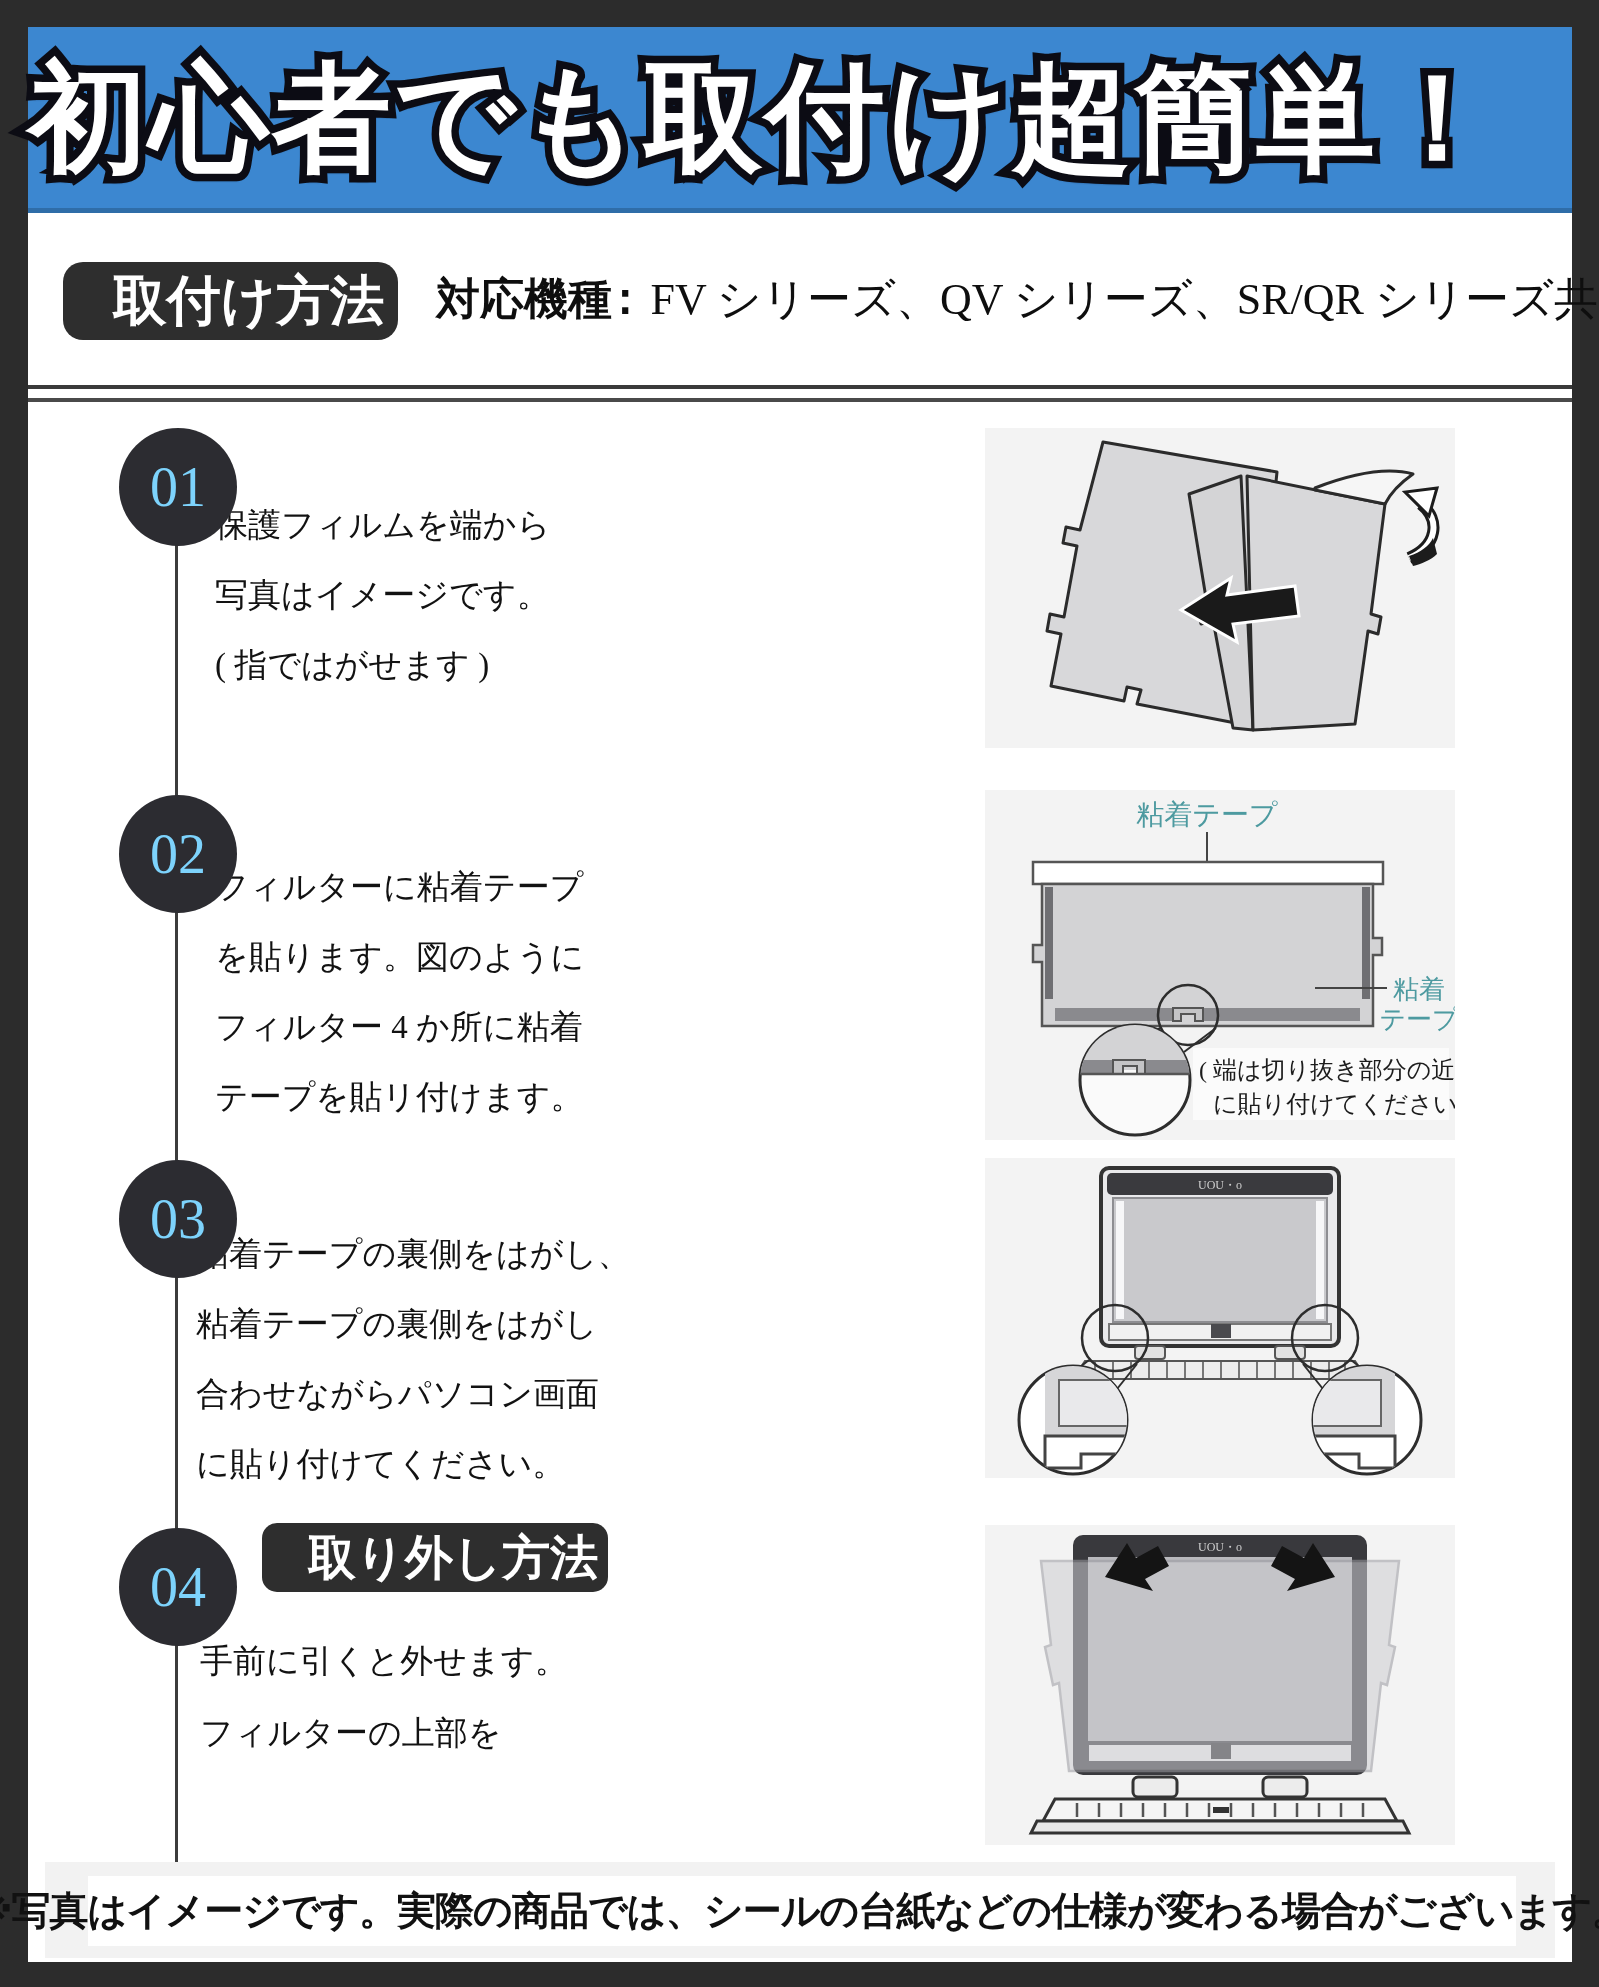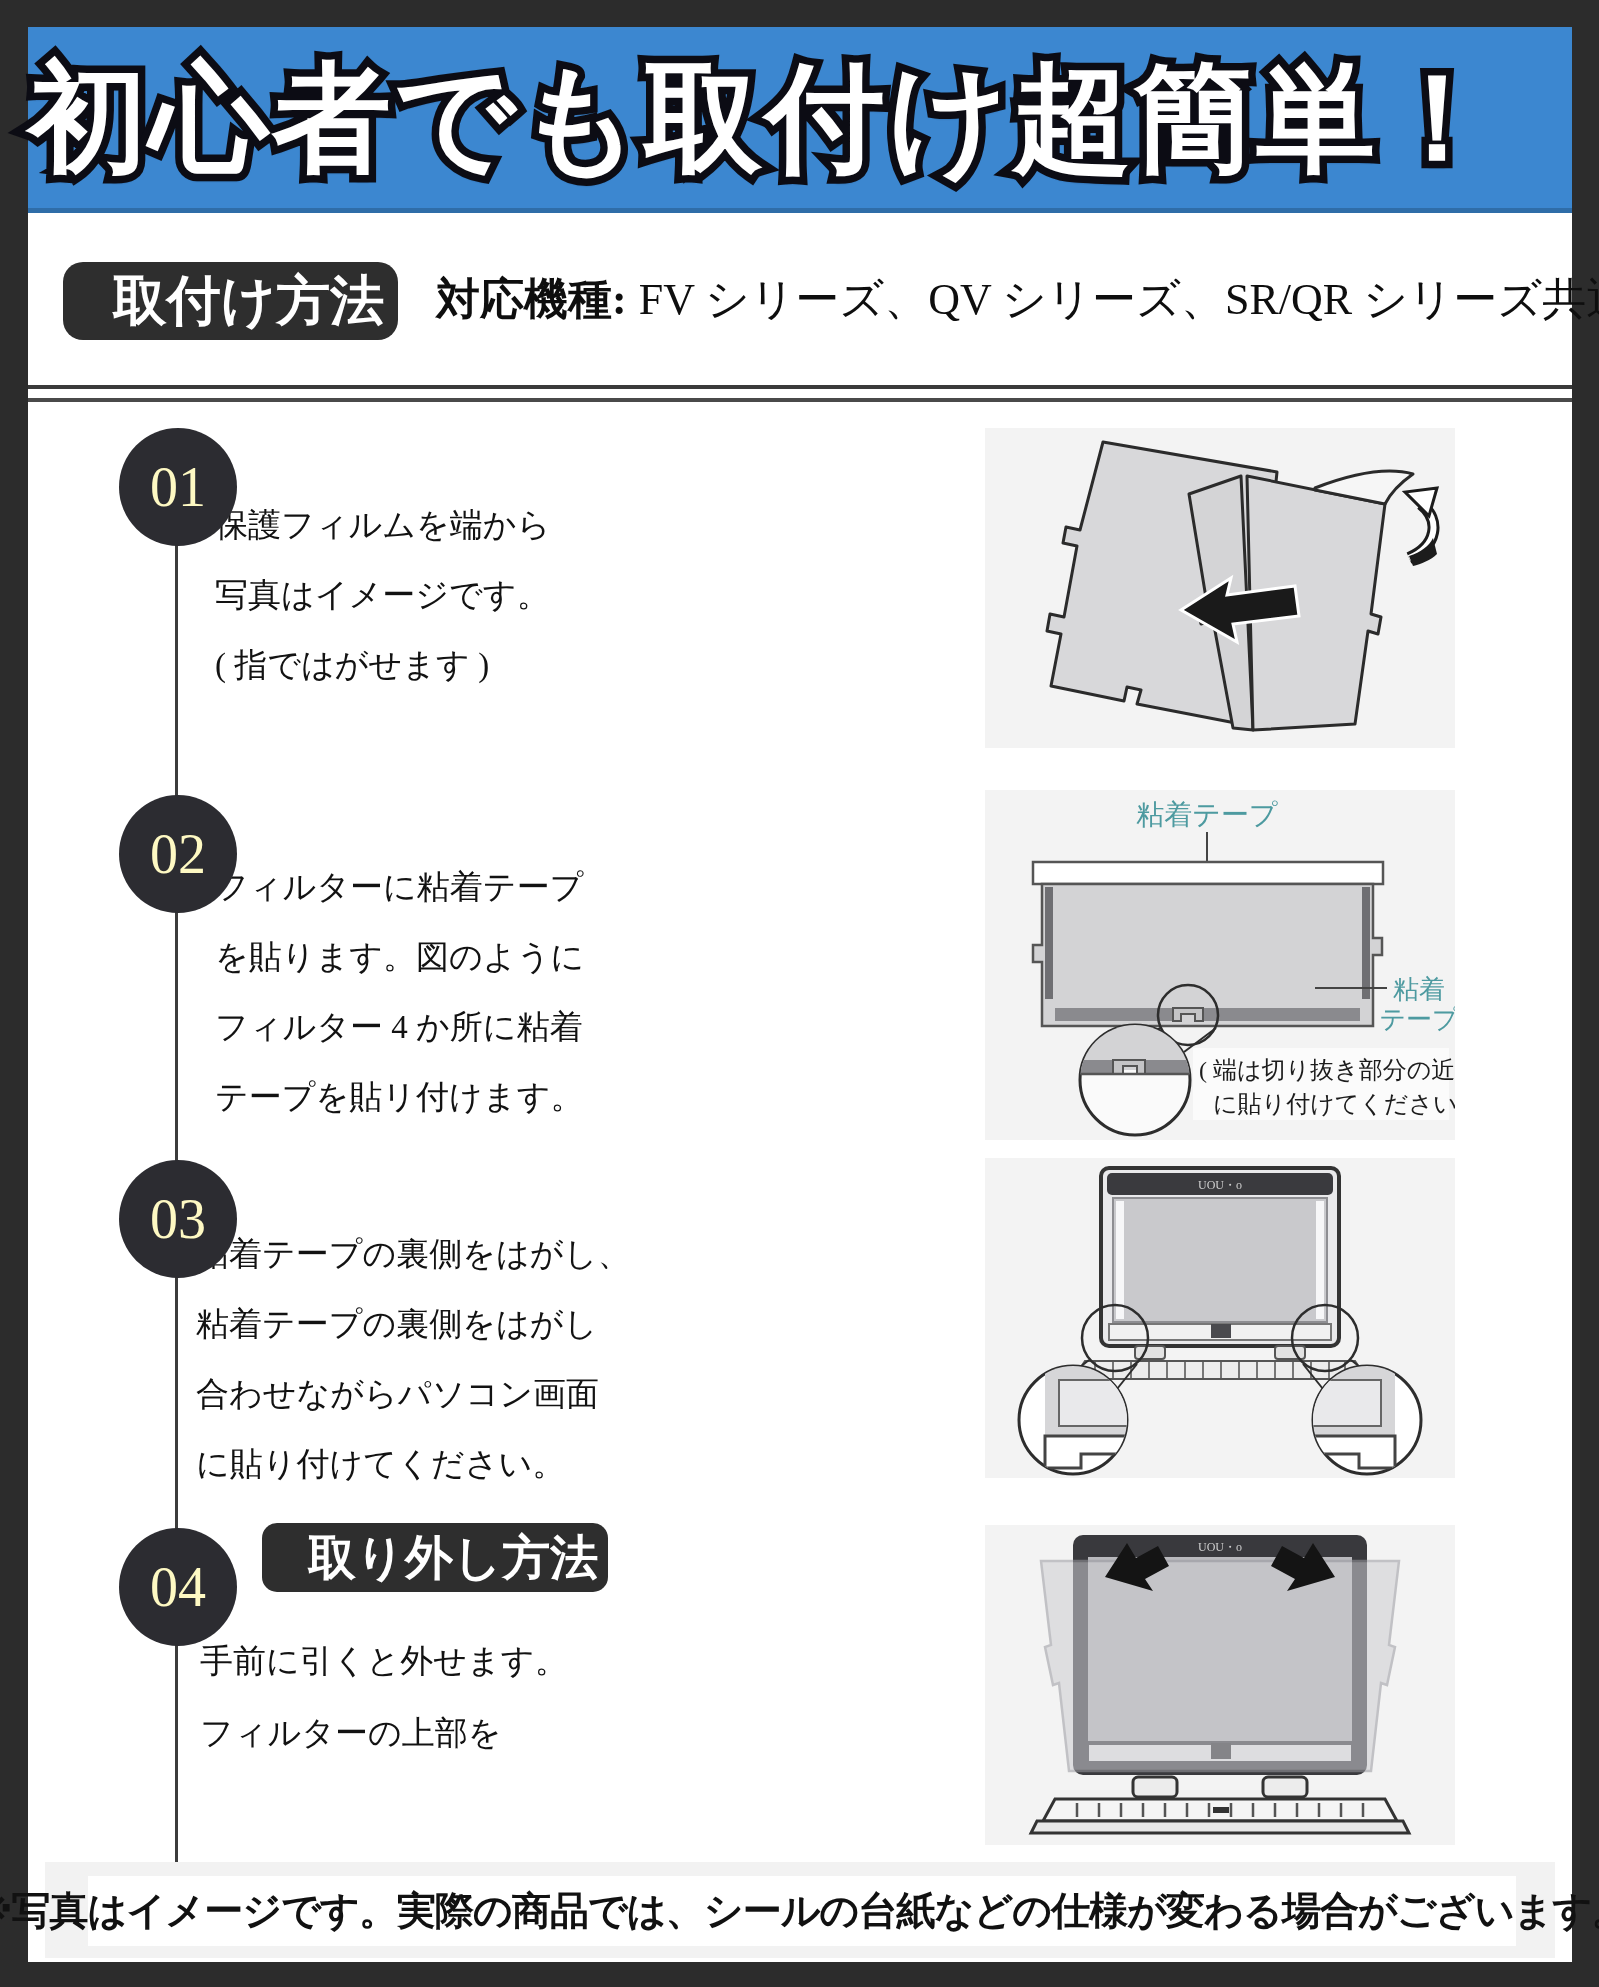--- a/index.html
+++ b/index.html
@@ -14,27 +14,27 @@
   .banner{position:absolute;left:0;top:0;width:1544px;height:186px;background:#3c87d0;border-bottom:5px solid #2f6da8;}
   .title-wrap{position:absolute;left:0;top:0;width:100%;height:100%;display:flex;align-items:center;justify-content:flex-start;}
   .title{position:relative;font-size:119px;font-weight:bold;letter-spacing:3px;white-space:nowrap;line-height:1;}
   .title .stroke{color:#0c0c14;-webkit-text-stroke:15px #0c0c14;text-shadow:0 7px 2px rgba(10,10,25,.55);}
   .title .fill{position:absolute;left:0;top:0;color:#ffffff;}
   
   .badge{position:absolute;background:#2e2e2e;color:#fff;font-weight:bold;
          display:flex;align-items:center;justify-content:center;white-space:nowrap;padding-left:36px;}
   .badge-main{left:35px;top:235px;width:335px;height:78px;border-radius:20px;font-size:54px;}
   .compat{position:absolute;left:408px;top:243px;font-family:var(--serif);font-size:44px;color:#0e0e0e;white-space:nowrap;}
-  .compat b{font-weight:bold;margin-right:12px;}
+  .compat b{font-weight:bold;margin-right:12px;font-family:Liberation Mono, monospace;}
   .double-rule{position:absolute;left:0;top:358px;width:1544px;height:17px;
                border-top:4px solid #3a3a3a;border-bottom:4px solid #4a4a4a;background:#fff;}
   
   .connector{position:absolute;left:147px;top:460px;width:3px;height:1385px;background:#3c3c3c;}
   .circle{position:absolute;left:91px;width:118px;height:118px;border-radius:50%;background:#2c2c31;
-          color:#fef9c3;font-family:var(--serif);font-size:56px;display:flex;align-items:center;justify-content:center;z-index:2;}
+          color:#7dd3fc;font-family:var(--serif);font-size:56px;display:flex;align-items:center;justify-content:center;z-index:2;}
   .c1{top:401px}.c2{top:768px}.c3{top:1133px}.c4{top:1501px}
   .stext{position:absolute;font-family:var(--serif);font-size:33px;color:#121212;line-height:70px;white-space:nowrap;}
   .t1{left:187px;top:463px;}
   .t2{left:187px;top:825px;}
   .t3{left:168px;top:1192px;}
   .t4{left:172px;top:1598px;line-height:72px;}
   .badge-remove{left:234px;top:1496px;width:346px;height:69px;border-radius:15px;font-size:48px;}
   .panel{position:absolute;left:957px;width:470px;}
   .p1{top:401px;height:320px;}
   .p2{top:763px;height:350px;}

